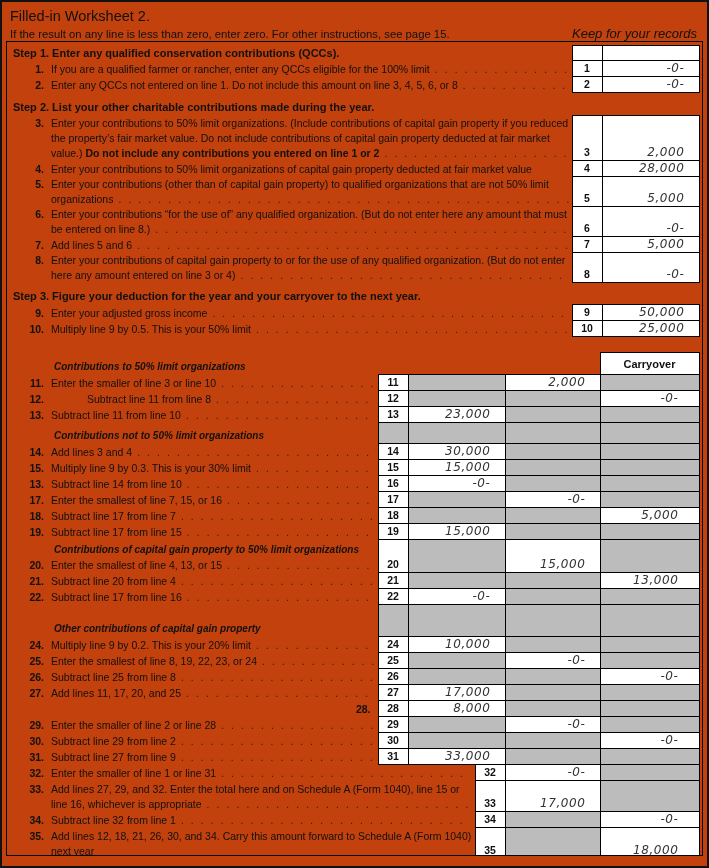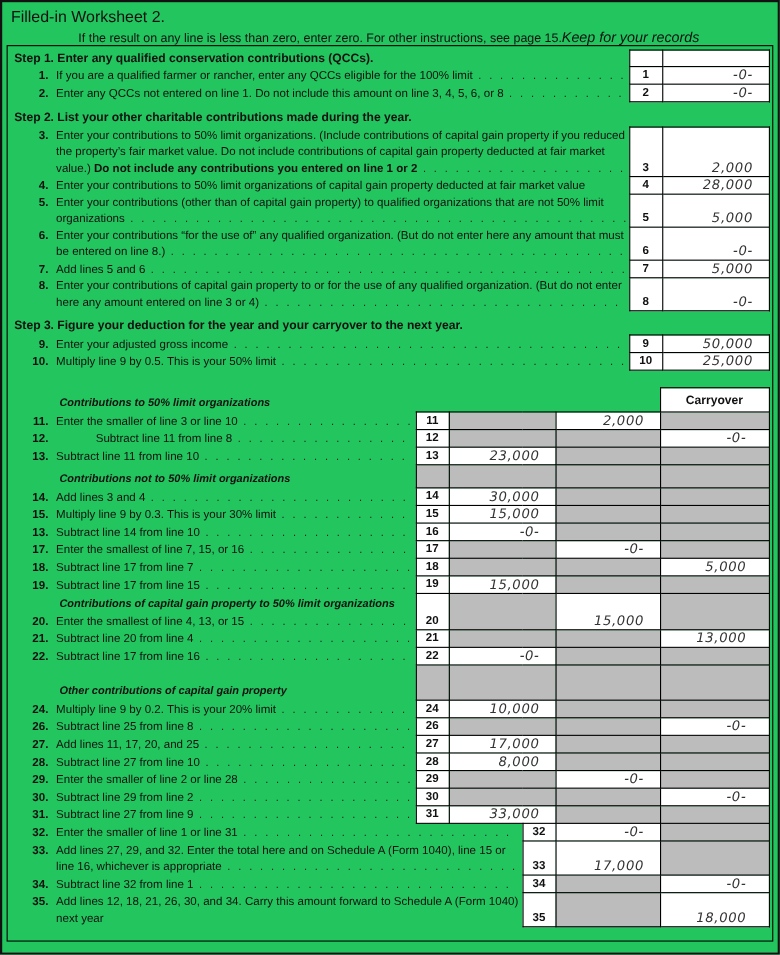--- a/index.html
+++ b/index.html
@@ -1,27 +1,27 @@
 <!DOCTYPE html>
 <html style="--shade: #bcbcbc;"><head>
 <meta charset="utf-8">
 <style>
   :root{ --shade:#bcbcbc; --ink:#111; --line:#000; }
   html,body{margin:0;padding:0;background:#fff;}
   .page{
     position:relative; width:709px; height:868px; box-sizing:border-box;
-    background:#22c55e; border:2px solid #111; overflow:hidden;
+    background:#c2410c; border:2px solid #111; overflow:hidden;
     font-family:"Liberation Sans", sans-serif; color:var(--ink);
   }
   
   .hdr{padding:5px 10px 0 8px;}
   .hl1{display:flex; align-items:baseline; gap:13px; line-height:18px;}
   .wlab{font-size:14.5px;}
   .ttl{font-size:14.5px; font-weight:bold;}
-  .hl2{display:flex; justify-content:center; align-items:baseline; margin-top:1px;}
+  .hl2{display:flex; justify-content:space-between; align-items:baseline; margin-top:1px;}
   .subt{font-size:11.3px;}
   .keep{font-size:13px; font-style:italic;}
   
   .inner{
     position:absolute; left:4px; right:4px; top:39px; bottom:10px;
     border:1px solid var(--line); box-sizing:border-box; padding-top:3px; overflow:hidden;
   }
   table{border-collapse:collapse; table-layout:fixed; margin-left:2px;}
   td{padding:0; vertical-align:bottom;}
   .lc{padding-left:4px; overflow:hidden;}
@@ -406,20 +406,32 @@
               </div>
             </td>
             <td class="no">24</td>
             <td class="bx val " colspan="2">10,000</td>
             <td class="bx gray"></td>
             <td class="bx gray"></td>
           </tr>
           <tr style="height: 15px;">
             <td class="lc">
               <div class="body" style="height: 15px;">
+                <span class="inum">25.</span>
+                <span class="itxt"><span>Enter the smallest of line 8, 19, 22, 23, or 24</span><span class="dots"></span></span>
+              </div>
+            </td>
+            <td class="no">25</td>
+            <td class="bx gray" colspan="2"></td>
+            <td class="bx val ">-0-</td>
+            <td class="bx gray"></td>
+          </tr>
+          <tr style="height: 15px;">
+            <td class="lc">
+              <div class="body" style="height: 15px;">
                 <span class="inum">26.</span>
                 <span class="itxt"><span>Subtract line 25 from line 8</span><span class="dots"></span></span>
               </div>
             </td>
             <td class="no">26</td>
             <td class="bx gray" colspan="2"></td>
             <td class="bx gray"></td>
             <td class="bx val pr20">-0-</td>
           </tr>
           <tr style="height: 15px;">
@@ -429,21 +441,21 @@
                 <span class="itxt"><span>Add lines 11, 17, 20, and 25</span><span class="dots"></span></span>
               </div>
             </td>
             <td class="no">27</td>
             <td class="bx val " colspan="2">17,000</td>
             <td class="bx gray"></td>
             <td class="bx gray"></td>
           </tr>
           <tr style="height: 15px;">
             <td class="lc">
-              <div class="body" style="height: 15px;">
+              <div class="body" style="height: 15px; flex-direction: column;">
                 <span class="inum">28.</span>
                 <span class="itxt"><span>Subtract line 27 from line 10</span><span class="dots"></span></span>
               </div>
             </td>
             <td class="no">28</td>
             <td class="bx val " colspan="2">8,000</td>
             <td class="bx gray"></td>
             <td class="bx gray"></td>
           </tr>
           <tr style="height: 15px;">

